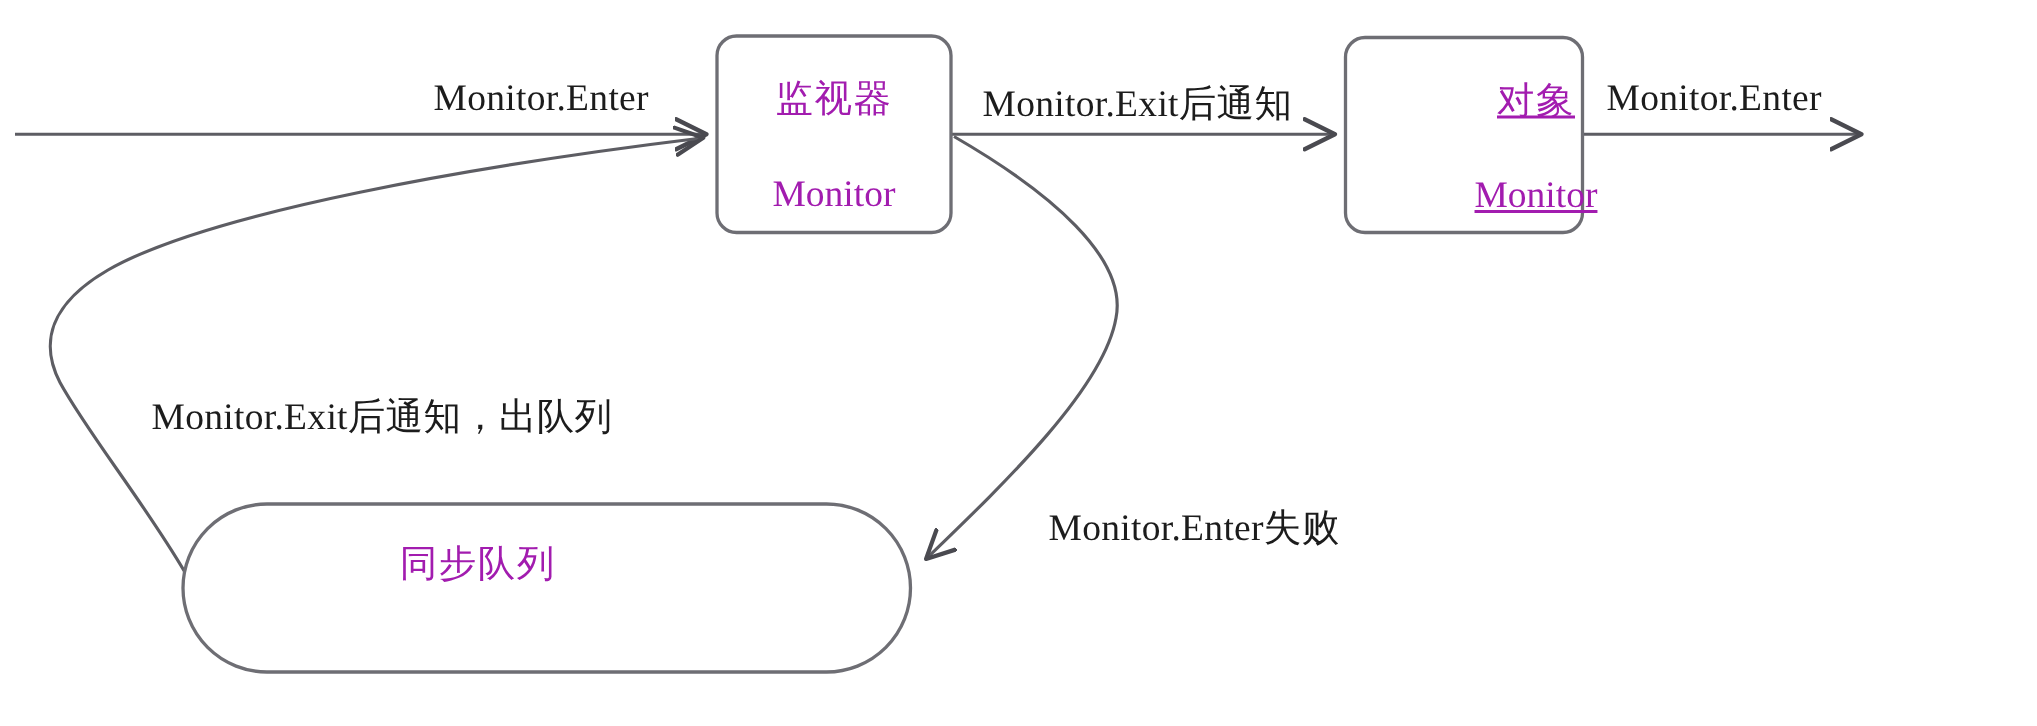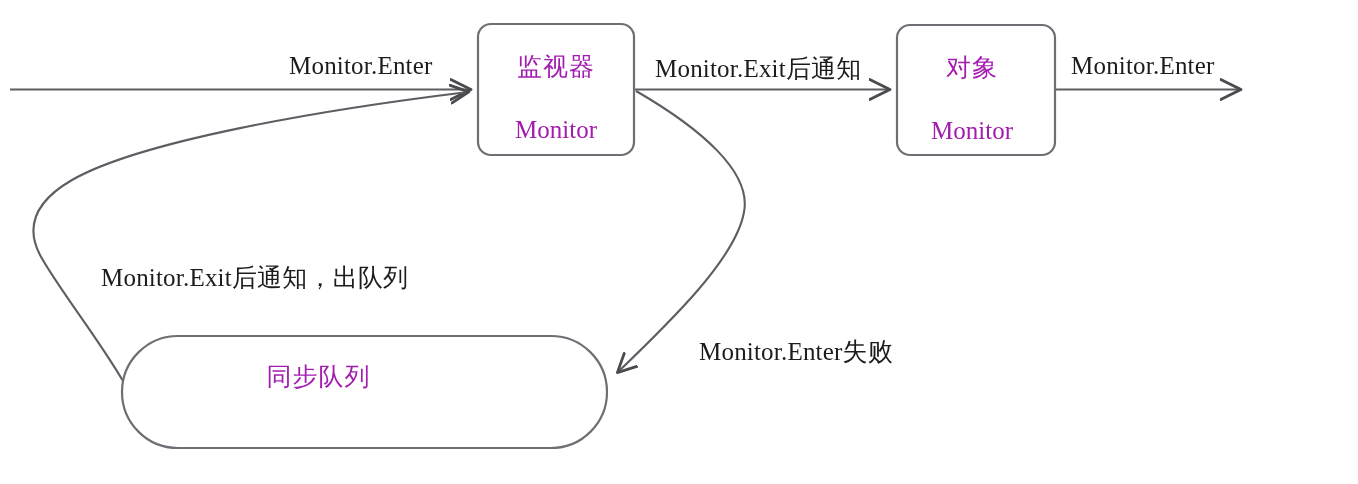--- a/index.html
+++ b/index.html
@@ -94,21 +94,21 @@
     <rect class="node-shape" x="897" y="25" width="158" height="130" rx="13" ry="13"></rect>
 
     <rect class="node-shape" x="122" y="336" width="485" height="112" rx="56" ry="56"></rect>
   </svg>
 
   <div class="node-label" style="left:478px; top:52px; width:156px;">
     <span class="cn">监视器</span>
     <span class="en">Monitor</span>
   </div>
 
-  <div class="node-label" style="left:897px; top:53px; width:150px;">
+  <div class="node-label" style="left:949px; top:53px; width:150px;text-decoration:underline;">
     <span class="cn">对象</span>
     <span class="en">Monitor</span>
   </div>
 
   <div class="node-label" style="left:122px; top:362px; width:393px;">
     <span class="cn">同步队列</span>
   </div>
 
   <div class="edge-label" style="left:289px; top:52px;">Monitor.Enter</div>
 

